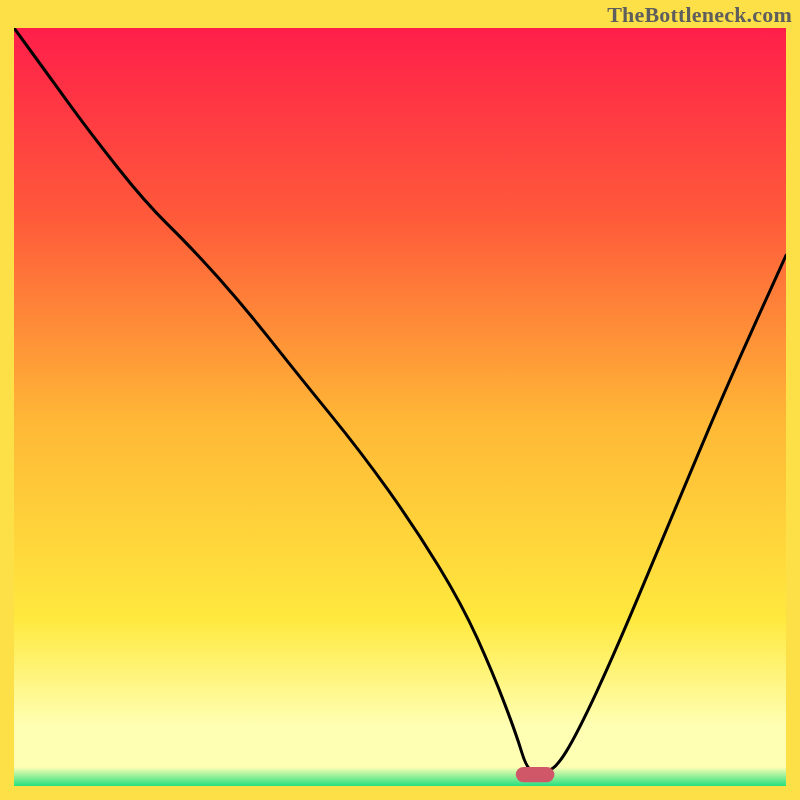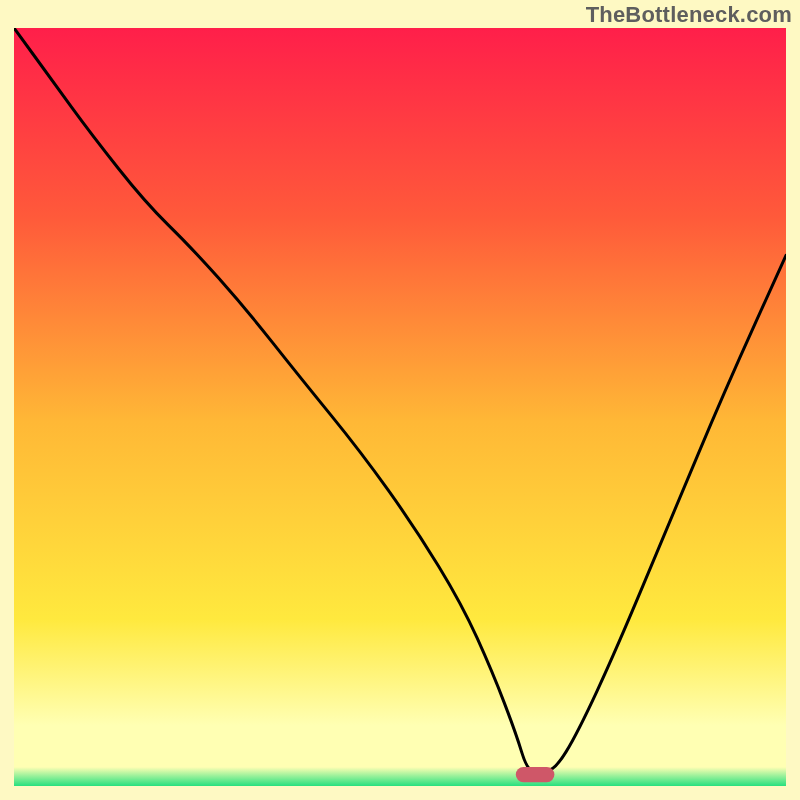--- a/index.html
+++ b/index.html
@@ -8,21 +8,22 @@
     width: 800px;
     height: 800px;
     background: #000;
     overflow: hidden;
     font-family: Arial, Helvetica, sans-serif;
   }
   .frame {
     position: relative;
     width: 800px;
     height: 800px;
-    background: #fef9c3;
+    background: #fde047;
+    font-family: Liberation Serif, serif;
   }
   .watermark {
     position: absolute;
     top: 2px;
     right: 8px;
     color: #5e5e5e;
     font-size: 22px;
     font-weight: 600;
     letter-spacing: 0.2px;
     z-index: 10;

